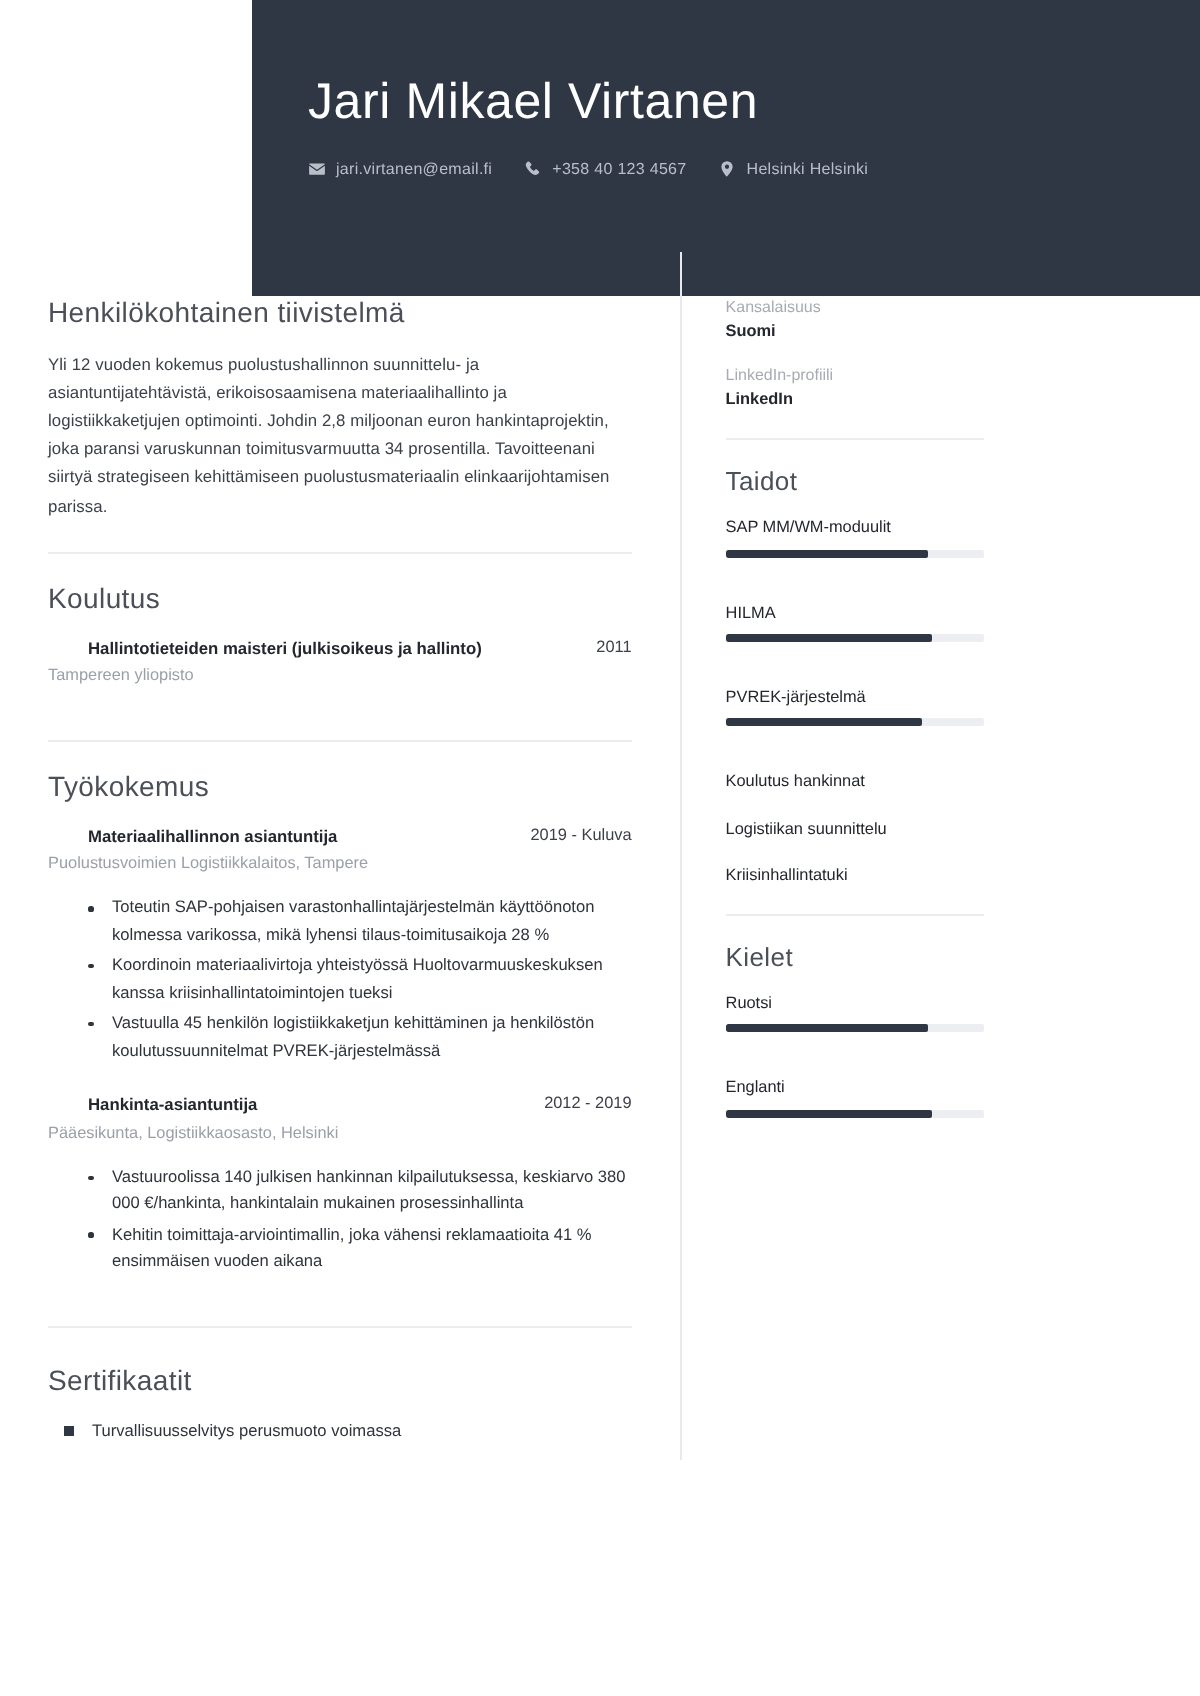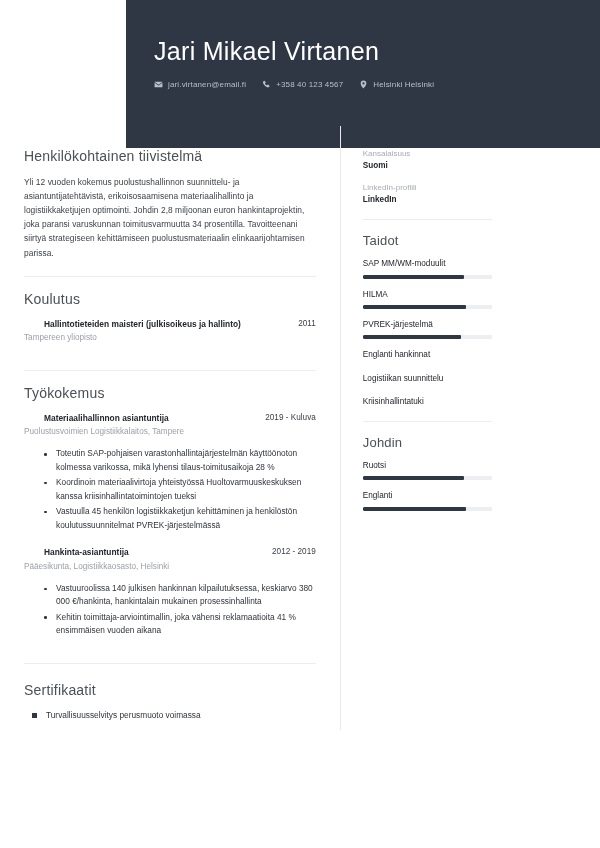--- a/index.html
+++ b/index.html
@@ -160,21 +160,21 @@
     height: 5px;
     background: #2f3744;
   }
 
   
   .r-block { margin-bottom: 9px; }
   .r-label { font-size: 8px; color: #a7abb3; line-height: 1.5; }
   .r-value { font-size: 8.2px; color: #23262d; font-weight: bold; line-height: 1.55; }
   .r-divider { height: 1px; background: #ededf0; margin: 13px 0 13px 0; }
 
-  .skill { margin-bottom: 10px; }
+  .skill { margin-bottom: 22px; }
   .skill-name { font-size: 8.2px; color: #23262d; margin-bottom: 4px; line-height: 1.5; }
   .bar-track {
     width: 100%;
     height: 4px;
     background: #eceef1;
     border-radius: 1px;
     overflow: hidden;
   }
   .bar-fill { height: 100%; background: #2f3744; border-radius: 1px; }
   .skill-plain { font-size: 8.2px; color: #23262d; line-height: 1.5; margin-bottom: 11px; }
@@ -308,29 +308,29 @@
           </div>
         </div>
 
         <div class="skill">
           <div class="skill-name">PVREK-järjestelmä</div>
           <div class="bar-track">
             <div class="bar-fill" style="width: 76%;"></div>
           </div>
         </div>
 
-        <div class="skill-plain">Englanti hankinnat</div>
+        <div class="skill-plain">Koulutus hankinnat</div>
         <div class="skill-plain">Logistiikan suunnittelu</div>
         <div class="skill-plain">Kriisinhallintatuki</div>
       </div>
 
       <div class="r-divider"></div>
 
       <div>
-        <div class="r-sec-title">Johdin</div>
+        <div class="r-sec-title">Kielet</div>
 
         <div class="skill">
           <div class="skill-name">Ruotsi</div>
           <div class="bar-track">
             <div class="bar-fill" style="width: 78%;"></div>
           </div>
         </div>
 
         <div class="skill">
           <div class="skill-name">Englanti</div>

